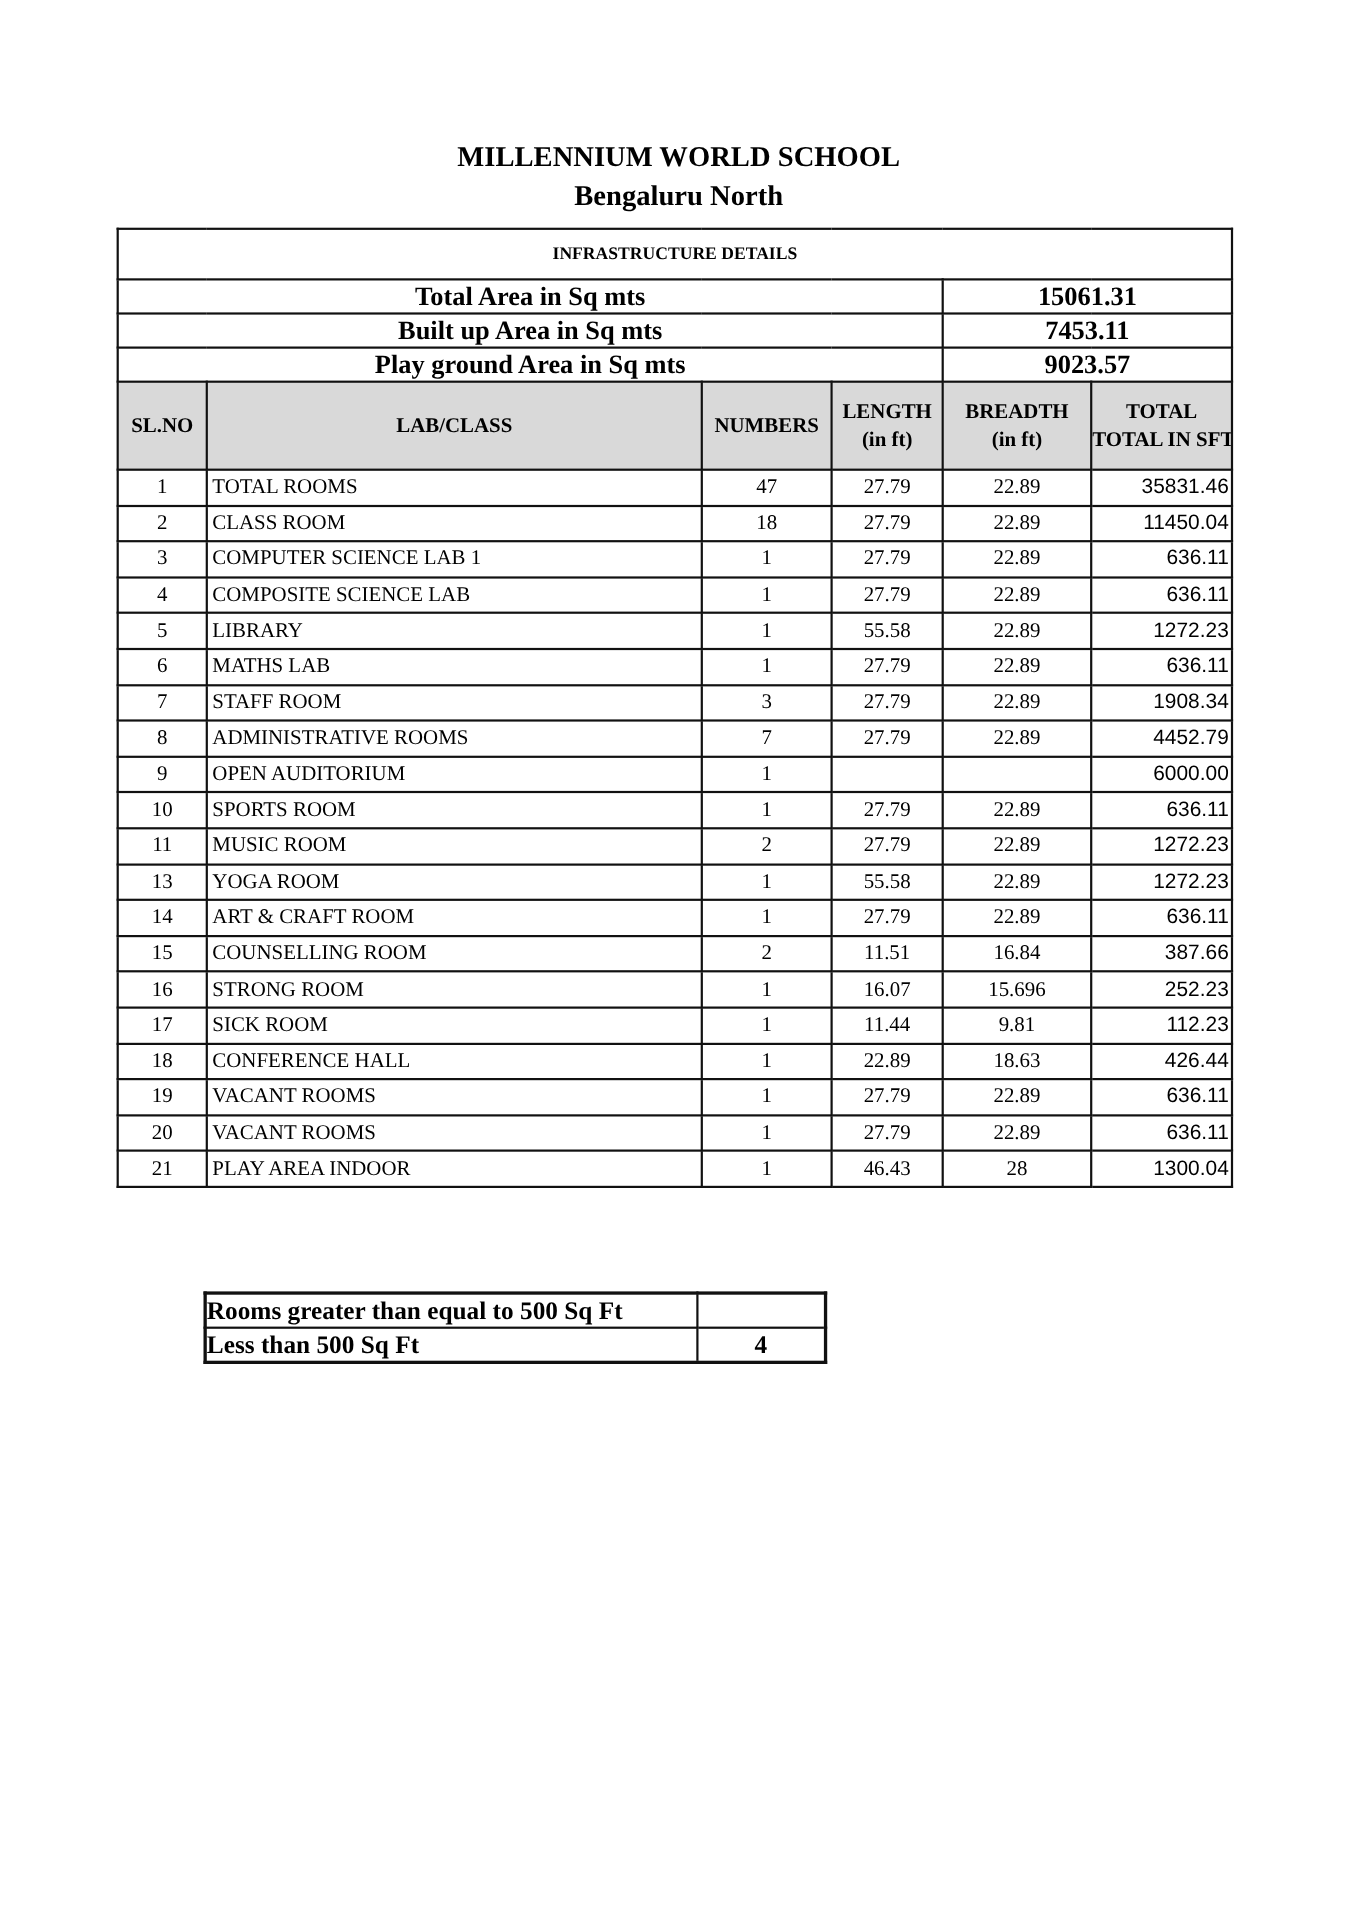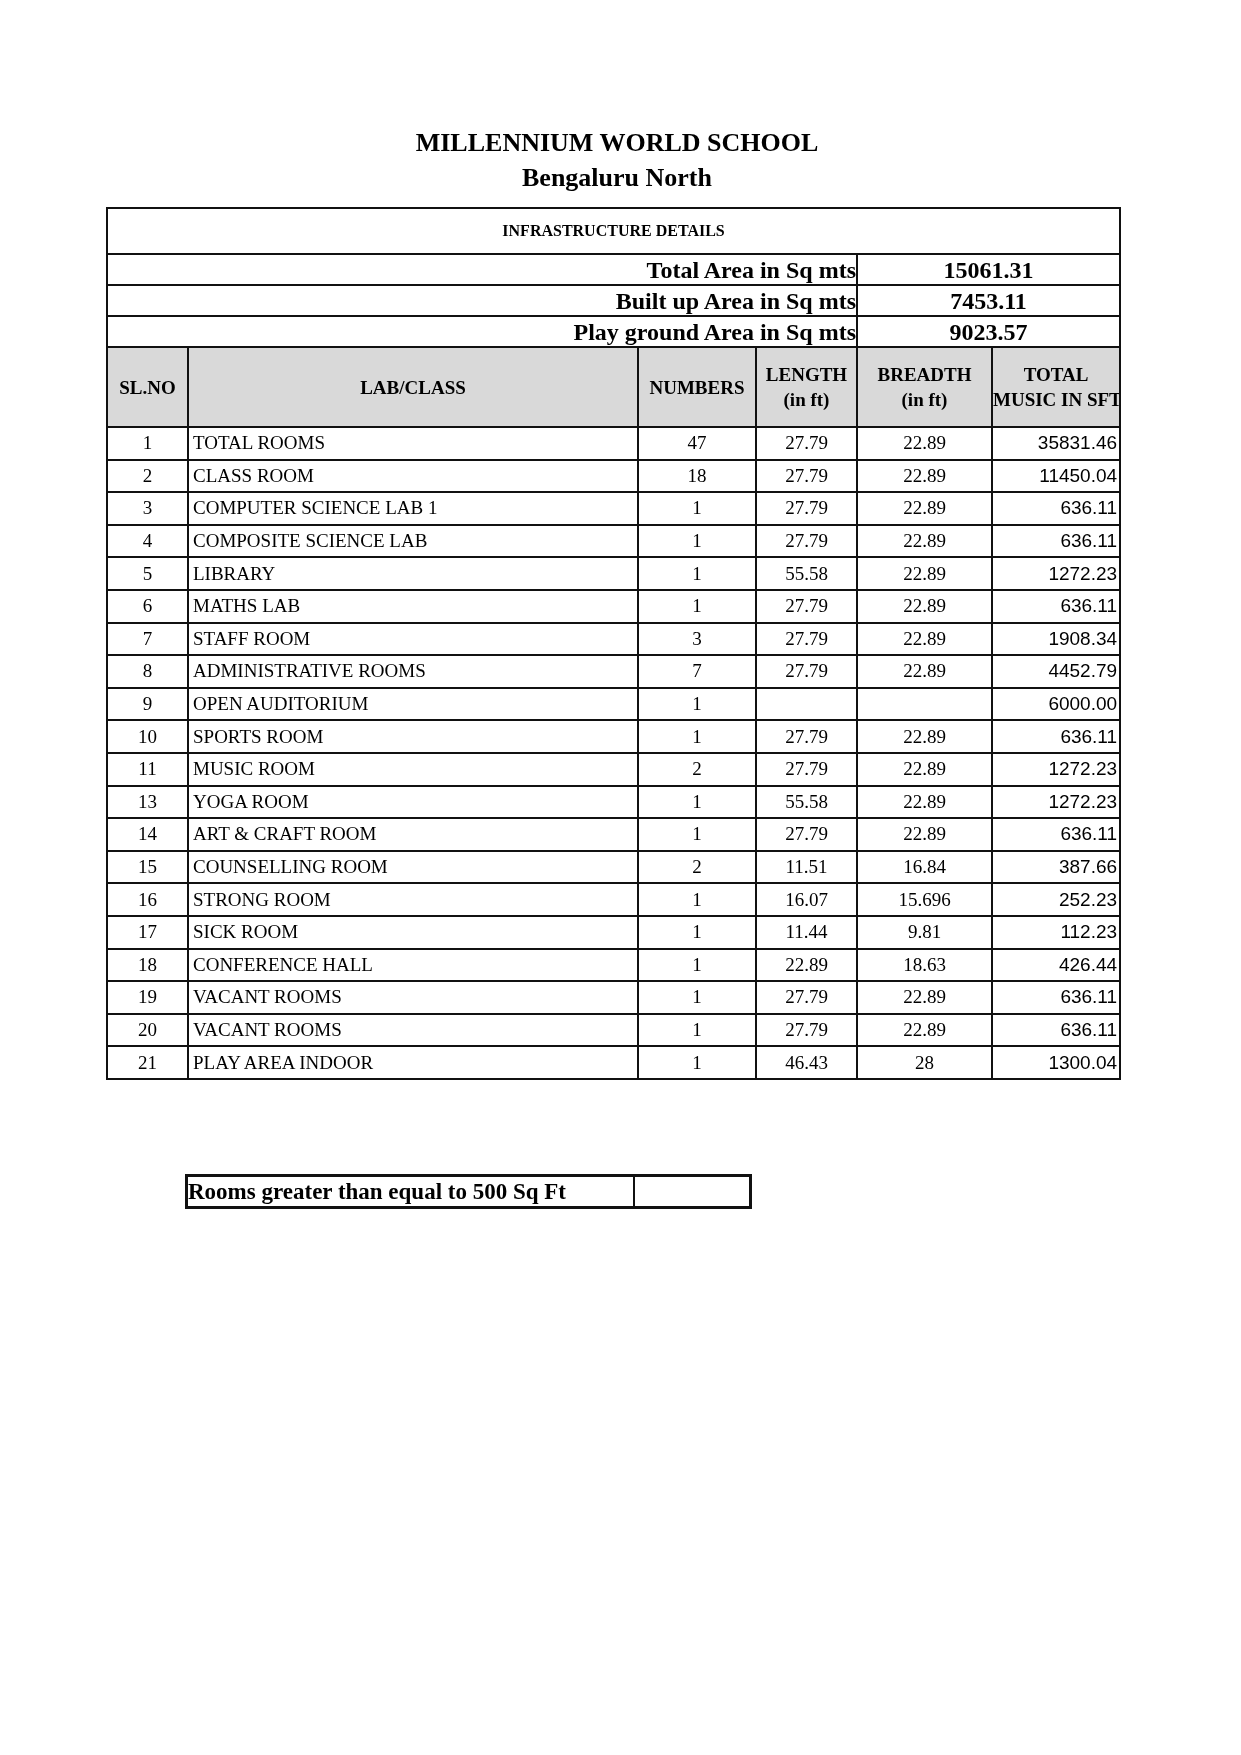--- a/index.html
+++ b/index.html
@@ -9,21 +9,21 @@
              font-weight: bold; font-size: 26px; line-height: 30px; }
     #school-name { top: 128px; text-align: center; }
     #school-location { top: 163px; }
 
     table { border-collapse: collapse; table-layout: fixed; }
     #main-table { position: absolute; left: 106px; top: 207px; width: 1013px; }
     #main-table td, #main-table th { border: 2px solid #111; padding: 0; overflow: hidden; white-space: nowrap; }
     #main-table { border: 2.5px solid #111; }
     .hdr-title td { height: 44px; text-align: center; font-weight: bold; font-size: 16px; }
     .area-row td { height: 29px; font-weight: bold; font-size: 24px; line-height: 26px; }
-    .area-row .lbl { text-align: right; }
+    .area-row .lbl { text-align: center; }
     .area-row .val { text-align: center; }
     .col-head th { background: #d9d9d9; height: 78px; font-weight: bold; font-size: 19px; line-height: 25px; text-align: center; }
     .data-row td { height: 30.6px; font-size: 19px; line-height: 22px; }
     .c-sl { text-align: center; }
     .c-name { text-align: left; padding-left: 4px !important; }
     .c-num, .c-len, .c-br { text-align: center; }
     .c-tot { text-align: right; padding-right: 2px !important;
              font-family: "Liberation Sans", "DejaVu Sans", sans-serif; font-size: 19px; }
 
     #summary-table { position: absolute; left: 185px; top: 1174px; width: 564px; border: 3.5px solid #111; }
@@ -69,21 +69,21 @@
       <th>
         <div>LENGTH</div>
         <div>(in ft)</div>
       </th>
       <th>
         <div>BREADTH</div>
         <div>(in ft)</div>
       </th>
       <th>
         <div>TOTAL</div>
-        <div>MUSIC IN SFT</div>
+        <div>TOTAL IN SFT</div>
       </th>
     </tr>
   <tr class="data-row">
         <td class="c-sl">1</td>
         <td class="c-name">TOTAL ROOMS</td>
         <td class="c-num">47</td>
         <td class="c-len">27.79</td>
         <td class="c-br">22.89</td>
         <td class="c-tot">35831.46</td>
       </tr>
@@ -245,14 +245,18 @@
 <table id="summary-table">
   <colgroup>
     <col style="width:447px">
     <col style="width:117px">
   </colgroup>
   <tbody>
     <tr>
       <td class="s-lbl">Rooms greater than equal to 500 Sq Ft</td>
       <td class="s-val"></td>
     </tr>
+    <tr>
+      <td class="s-lbl">Less than 500 Sq Ft</td>
+      <td class="s-val">4</td>
+    </tr>
   </tbody>
 </table>
 
 </body></html>

